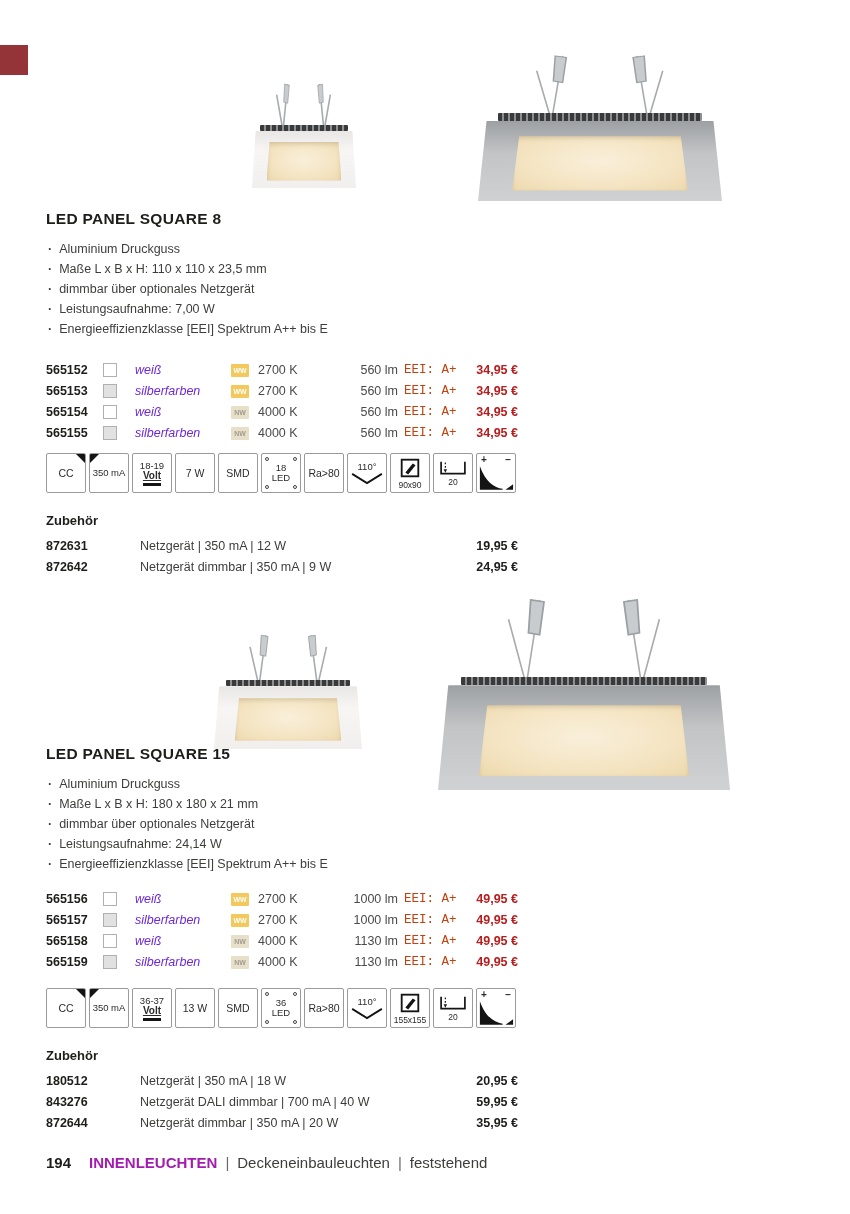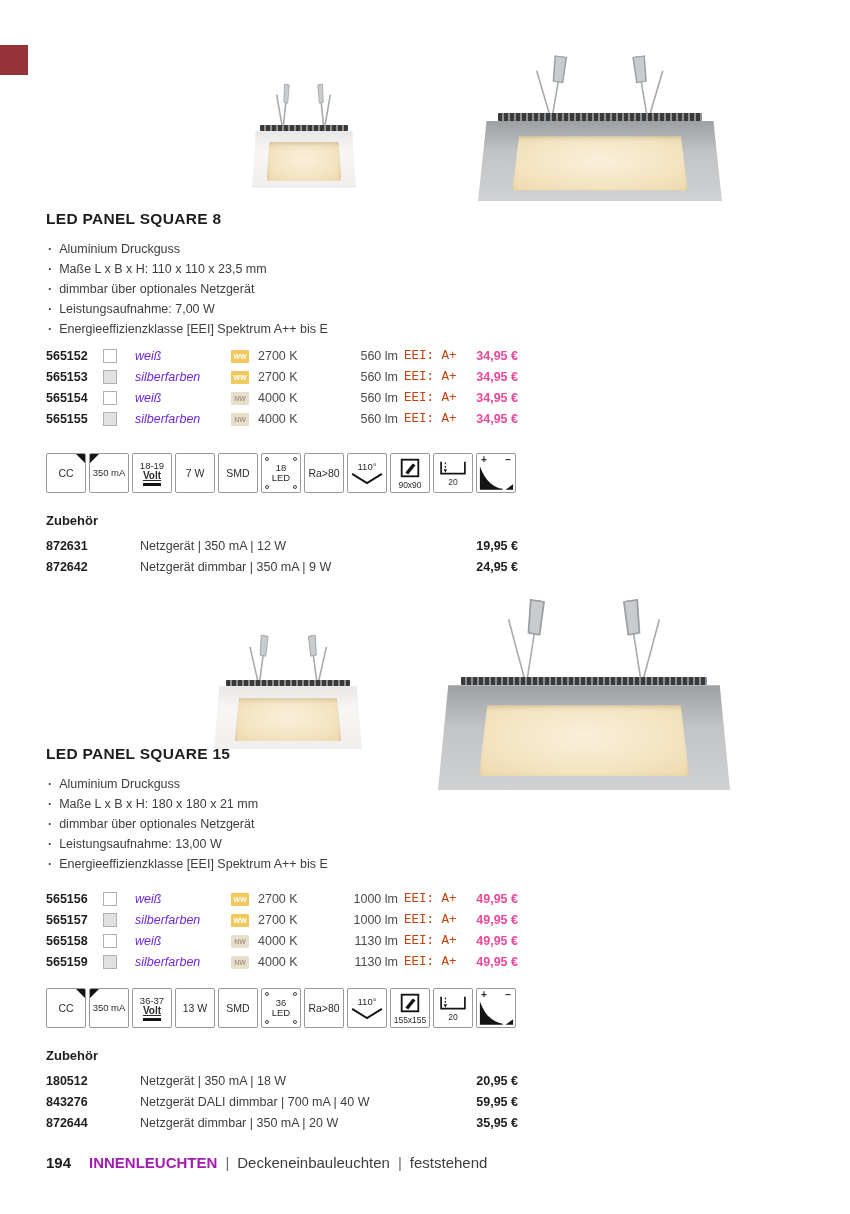--- a/index.html
+++ b/index.html
@@ -28,33 +28,33 @@
 
   
   .title{position:absolute;left:46px;margin:0;font-size:15.5px;font-weight:700;color:#1d1d1b;letter-spacing:.3px;}
   .p1-title{top:210px;} .p2-title{top:745px;}
   .bullets{position:absolute;left:46px;margin:0;padding:0;list-style:none;font-size:12.5px;line-height:20px;color:#3d3d3c;}
   .p1-bullets{top:239px;} .p2-bullets{top:774px;}
   .bullets li::before{content:"·";font-weight:700;margin:0 7px 0 2px;color:#3d3d3c;}
 
   
   .vtable{position:absolute;left:46px;width:472px;font-size:12.5px;}
-  .p1-table{top:345px;} .p2-table{top:888px;}
+  .p1-table{top:359px;} .p2-table{top:888px;}
   .trow{display:flex;align-items:center;height:21px;}
   .c-sku{width:57px;font-weight:700;color:#1d1d1b;}
   .c-swatch{width:32px;display:flex;align-items:center;}
   .sw{width:14px;height:14px;border:1px solid #b0b0b0;display:inline-block;box-sizing:border-box;}
   .c-color{width:96px;color:#6d28d9;font-style:italic;}
   .c-badge{width:27px;}
   .badge{display:inline-block;width:18px;height:13px;line-height:13px;text-align:center;
          font-size:7px;font-weight:700;border-radius:1px;}
   .c-temp{width:80px;color:#4a4a4a;}
   .c-lumen{width:60px;text-align:right;color:#4a4a4a;}
   .c-eei{width:70px;padding-left:6px;color:#c2410c;font-family:Liberation Mono, monospace;}
-  .c-price{flex:1;text-align:right;font-weight:700;color:#ec4899;}
+  .c-price{flex:1;text-align:right;font-weight:700;color:#b91c1c;}
 
   
   .icons{position:absolute;left:46px;display:flex;gap:3px;}
   .p1-icons{top:453px;} .p2-icons{top:988px;}
   .ibox{position:relative;width:40px;height:40px;border:1px solid #9a9a9a;border-radius:2px;background:#fff;
         box-sizing:border-box;display:flex;flex-direction:column;align-items:center;justify-content:center;
         font-size:9.5px;color:#2b2b2b;overflow:hidden;}
   .ilab{line-height:10px;}
   .ilab.big{font-size:10.5px;}
   .ctri{position:absolute;width:0;height:0;}
@@ -290,21 +290,21 @@
     <div class="frame">
       <div class="glow"></div>
     </div>
   </div>
 
   <h2 class="title p2-title">LED PANEL SQUARE 15</h2>
   <ul class="bullets p2-bullets">
     <li><span>Aluminium Druckguss</span></li>
     <li><span>Maße L x B x H: 180 x 180 x 21 mm</span></li>
     <li><span>dimmbar über optionales Netzgerät</span></li>
-    <li><span>Leistungsaufnahme: 13,00 W</span></li>
+    <li><span>Leistungsaufnahme: 24,14 W</span></li>
     <li><span>Energieeffizienzklasse [EEI] Spektrum A++ bis E</span></li>
   </ul>
 
   <div class="vtable p2-table">
     <div class="trow">
       <span class="c-sku">565156</span>
       <span class="c-swatch">
           <span class="sw" style="background: rgb(255, 255, 255);"></span>
         </span>
       <span class="c-color">weiß</span>

